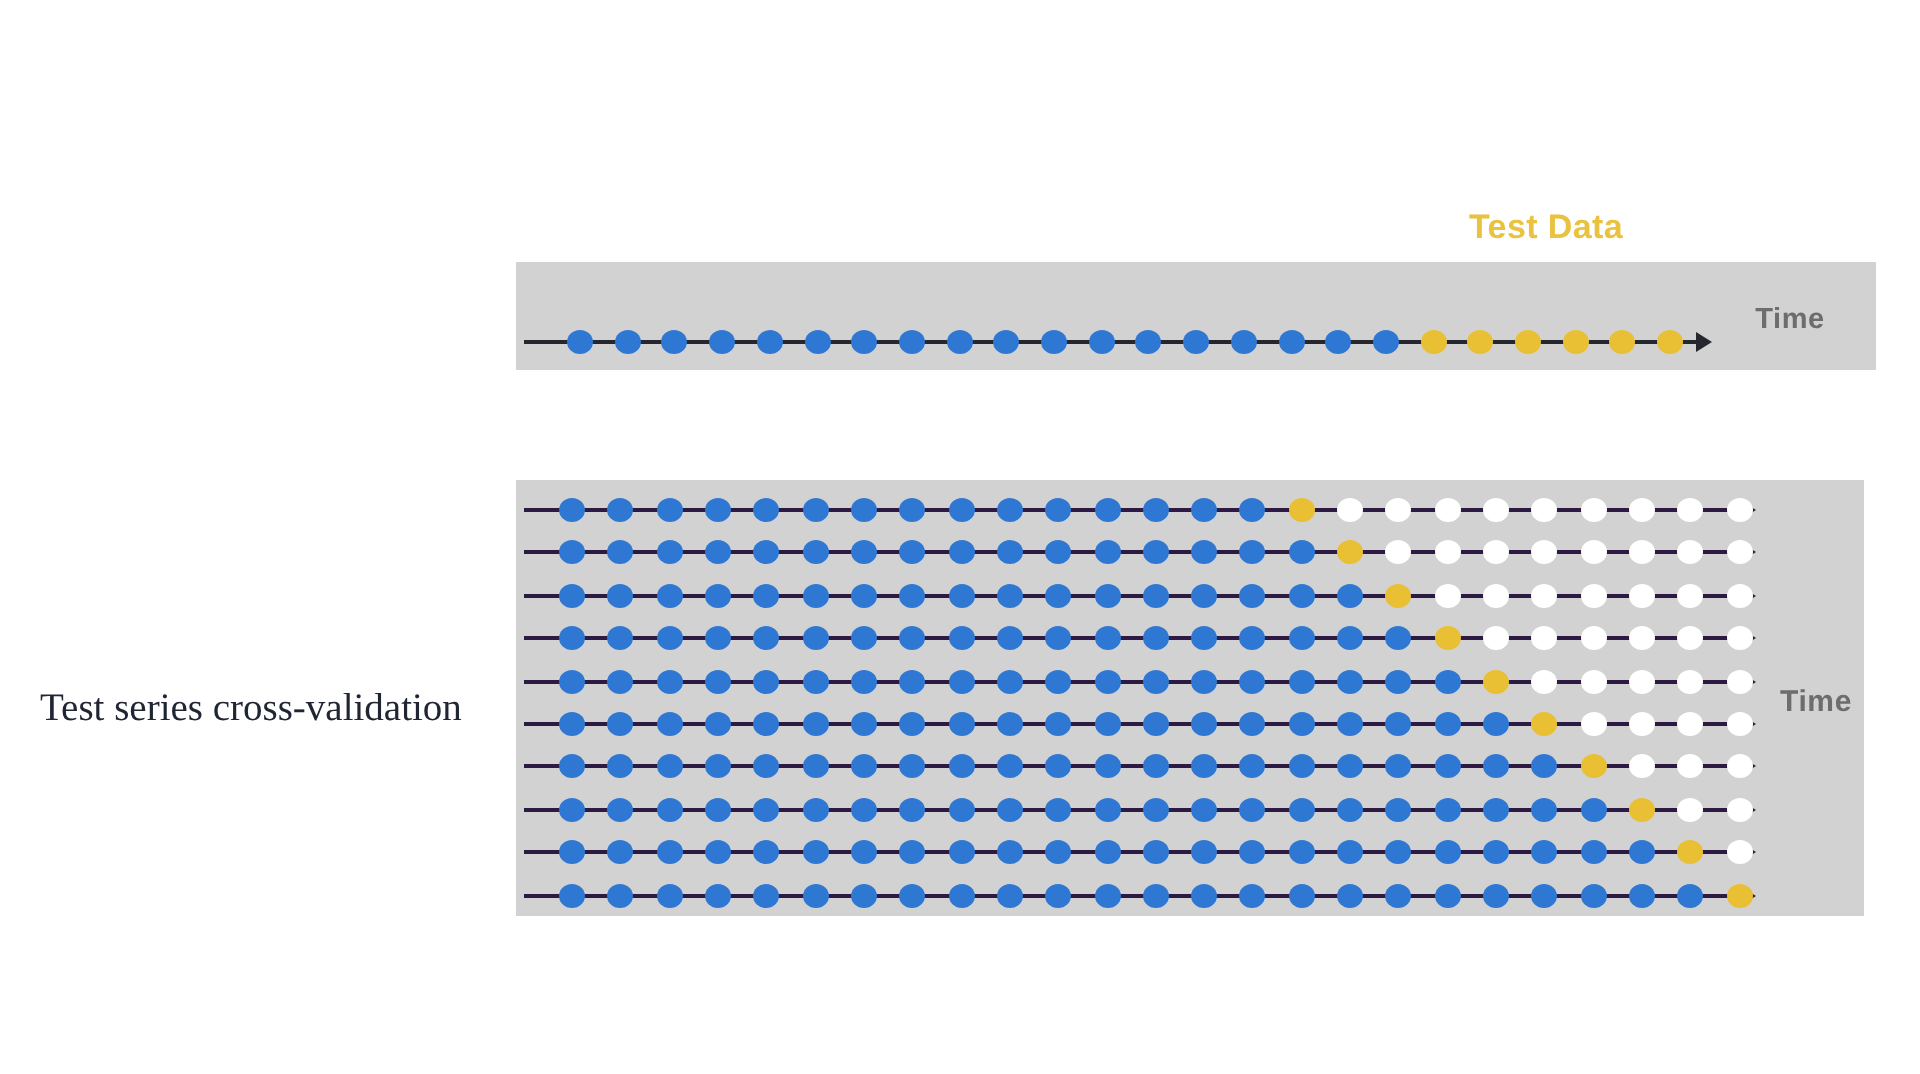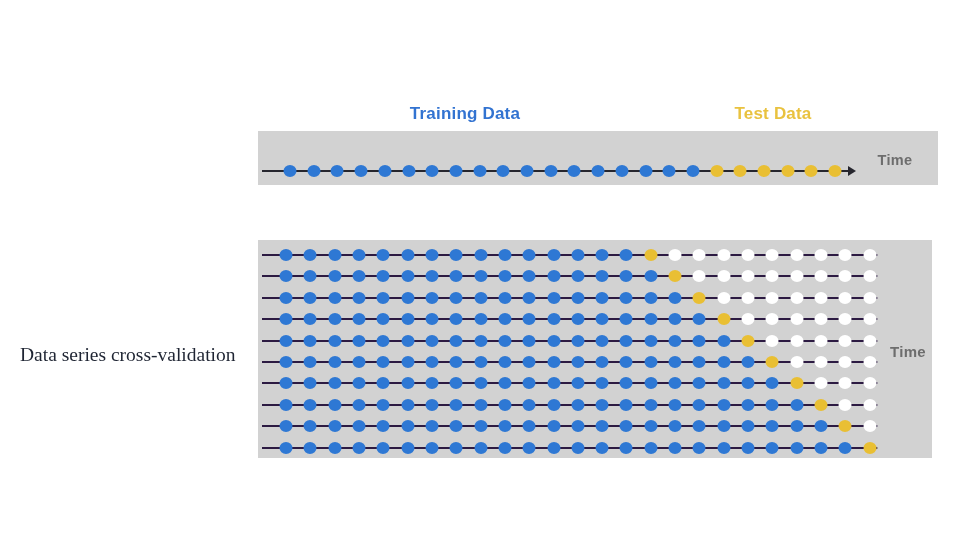--- a/index.html
+++ b/index.html
@@ -77,21 +77,20 @@
     font-size: 14.5px;
     letter-spacing: 0.3px;
     white-space: nowrap;
   }
 </style>
 </head>
 <body>
 
 <div class="canvas" style="--train-heading: #3273d1; --test-heading: #e9c23f; --train-dot: #2e78d4; --test-dot: #e9bf33; --future-dot: #ffffff; --panel-bg: #d2d2d2; --line-top: #26262e; --line-bottom: #2c1a42; --time-text: #6d6d6d; --label-text: #1f2533;">
 
-  <div class="heading training">Training Data</div>
 
   <div class="heading test">Test Data</div>
 
 
   <div class="panel top-panel">
     <div id="top-timeline">
         <div class="trow" style="top: 40px;">
           <div class="track" style="left: 4px; width: 586px;"></div>
           <div class="dot train" style="left: 32px;"></div>
           <div class="dot train" style="left: 55.7px;"></div>
@@ -115,21 +114,21 @@
           <div class="dot test" style="left: 482.3px;"></div>
           <div class="dot test" style="left: 506px;"></div>
           <div class="dot test" style="left: 529.7px;"></div>
           <div class="dot test" style="left: 553.4px;"></div>
           <div class="dot test" style="left: 577.1px;"></div>
         </div>
       </div>
     <div class="time-label" style="left:637px; top:29px;">Time</div>
   </div>
 
-  <div class="side-label bottom">Data series cross-validation</div>
+  <div class="side-label bottom">Test series cross-validation</div>
 
   <div class="panel bottom-panel">
     <div id="cv-timelines">
         <div class="trow" style="top: 15px;">
           <div class="track" style="left: 4px; width: 608px;"></div>
           <div class="dot train" style="left: 28px;"></div>
           <div class="dot train" style="left: 52.32px;"></div>
           <div class="dot train" style="left: 76.64px;"></div>
           <div class="dot train" style="left: 100.96px;"></div>
           <div class="dot train" style="left: 125.28px;"></div>

